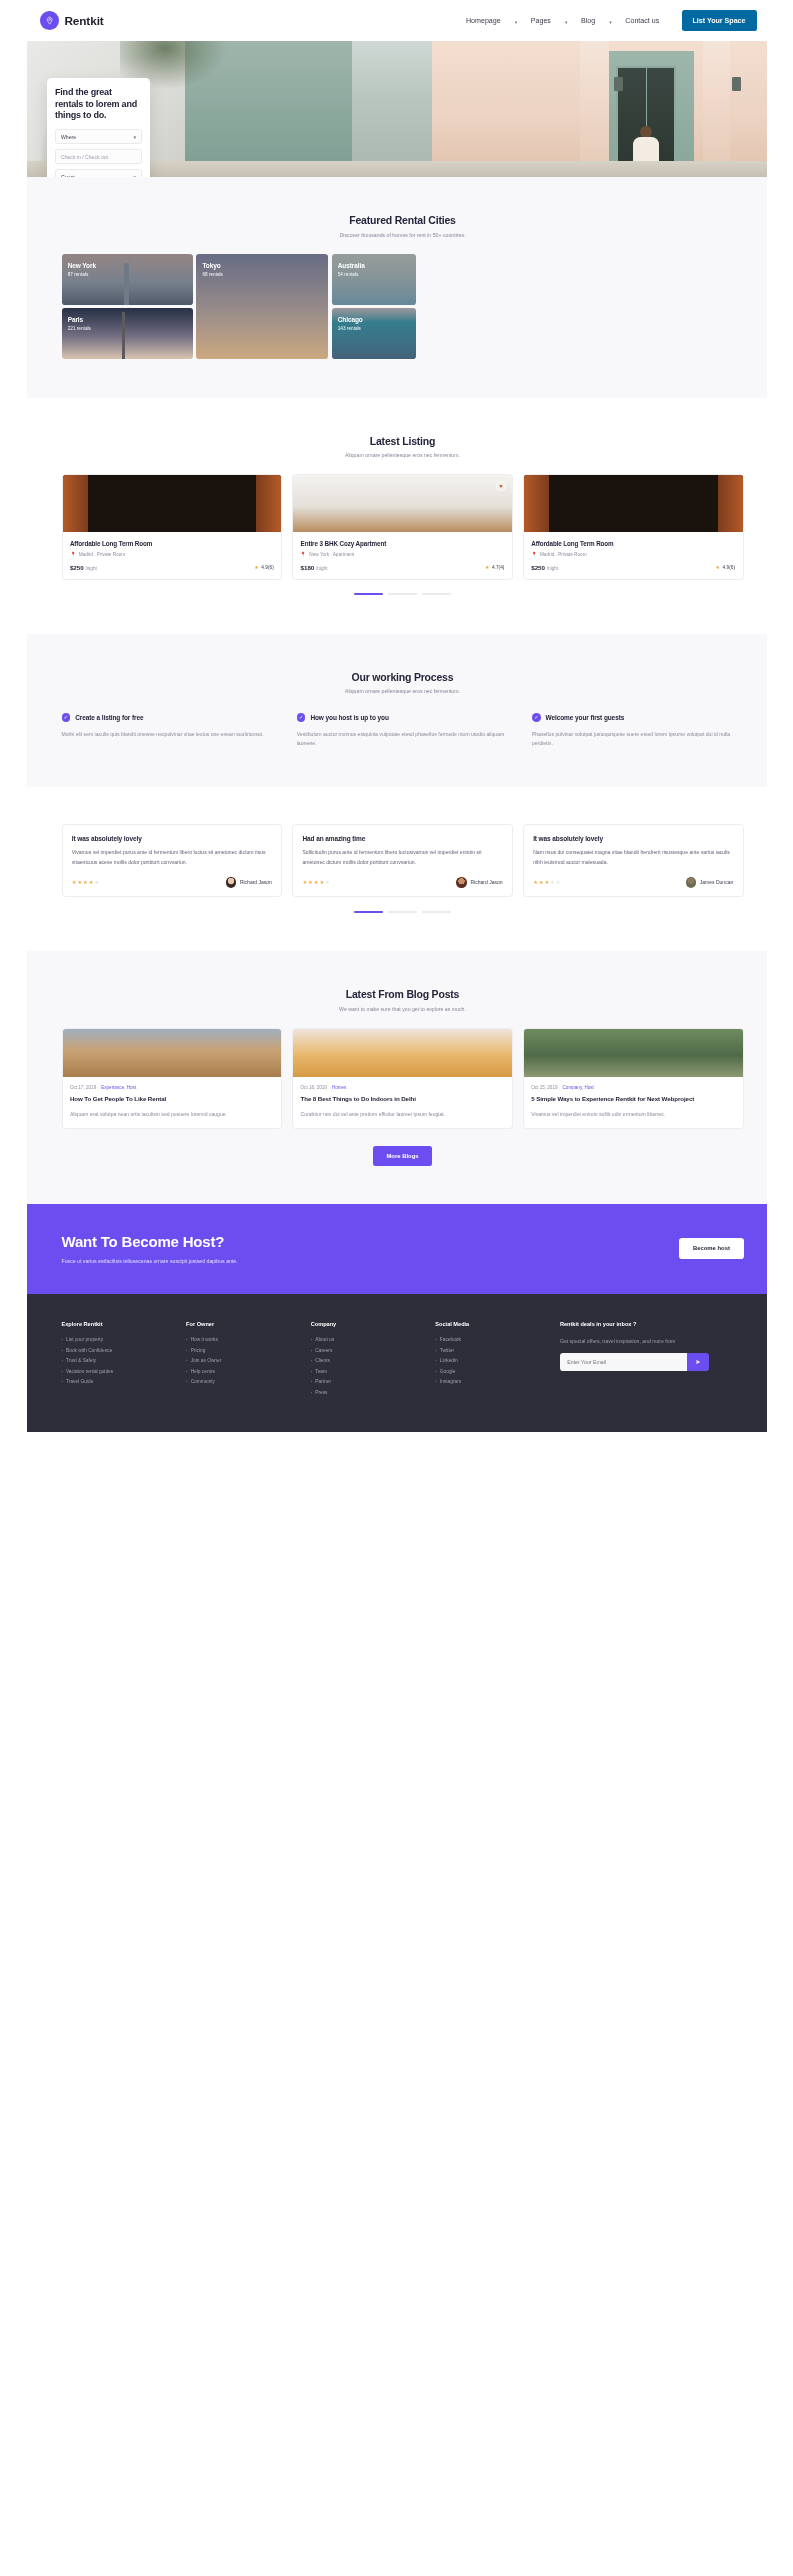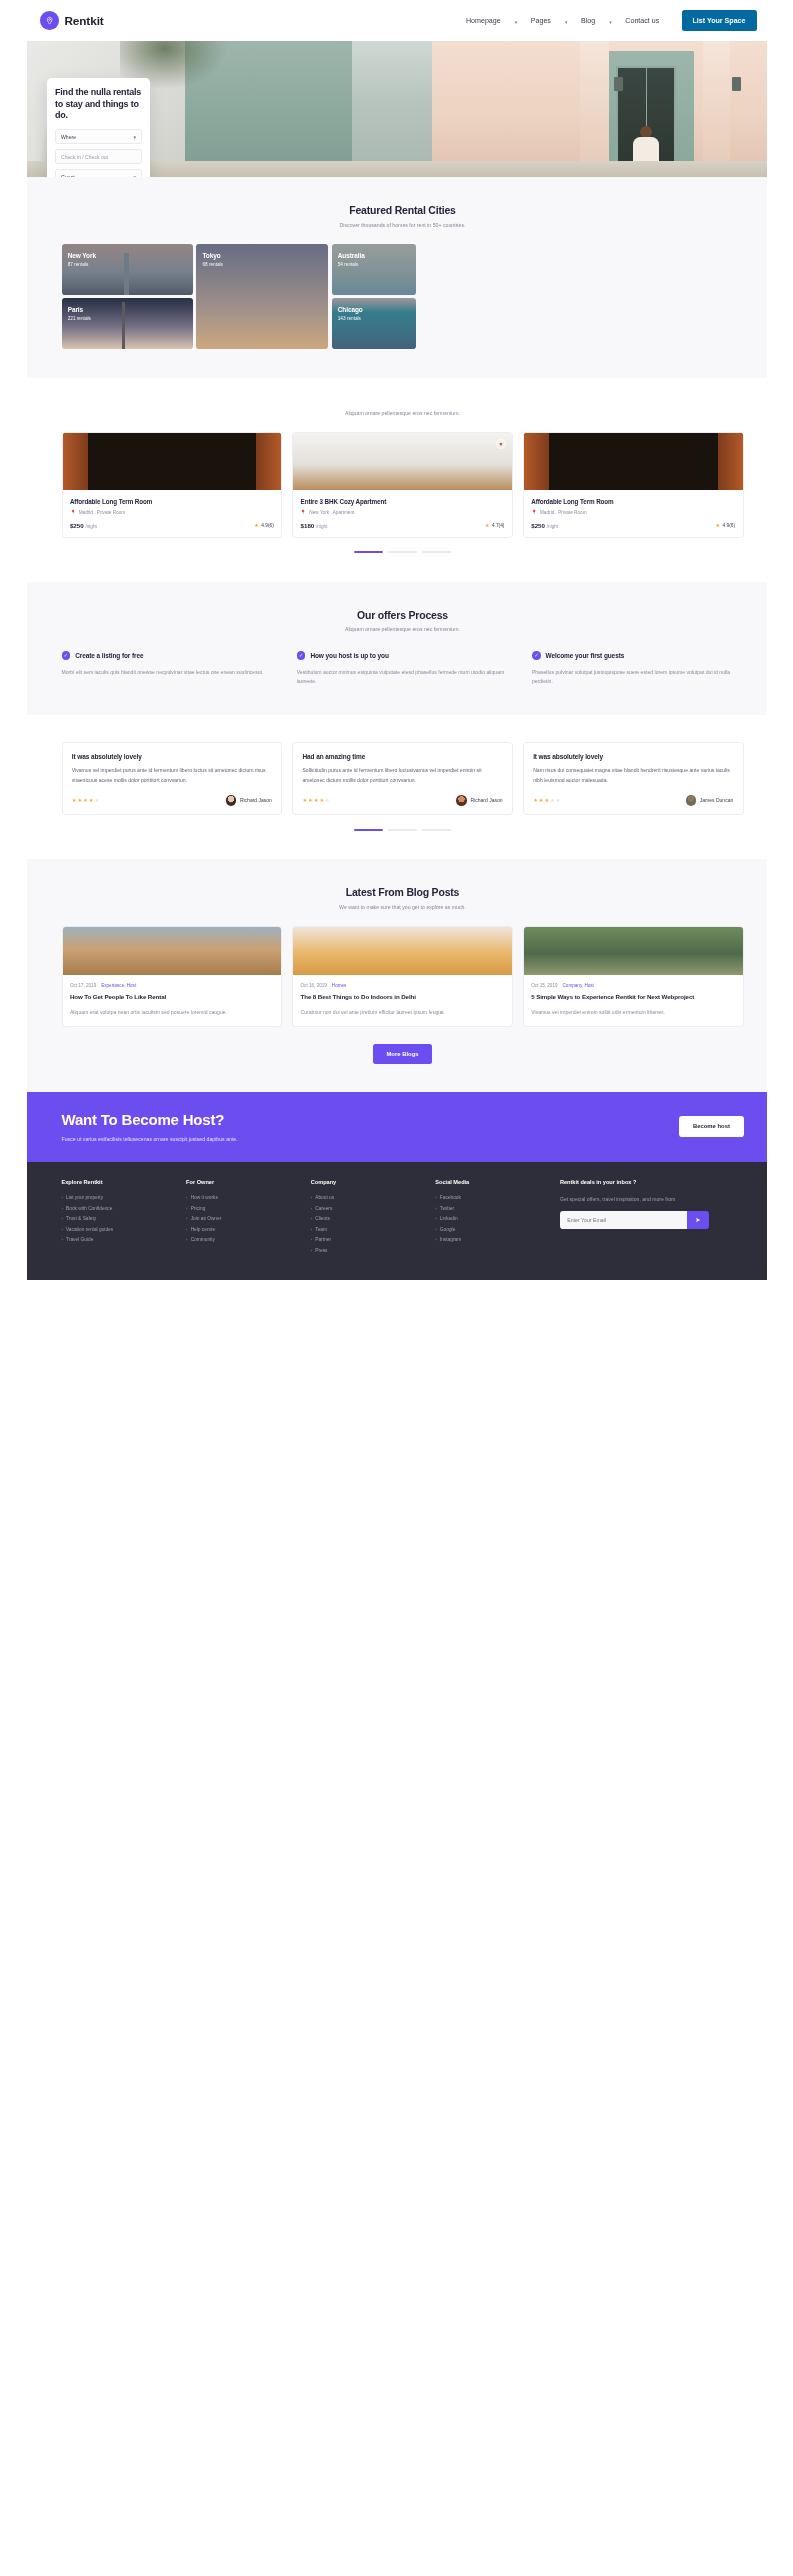--- a/index.html
+++ b/index.html
@@ -4,21 +4,21 @@
 <style>
   * { box-sizing: border-box; margin: 0; padding: 0; }
   html, body { width: 793px; }
   body {
     font-family: "Liberation Sans", sans-serif;
     background: #ffffff;
     color: #2b2b3b;
     -webkit-font-smoothing: antialiased;
   }
   .wrap { width: 740px; margin: 0 auto; position: relative; }
-  .container { width: 694px; margin: 0 auto; padding-left: 12px; }
+  .container { width: 694px; margin: 10px auto; padding-left: 12px; }
 
   
   .header {
     height: 41px; background: #fff; display: flex; align-items: center;
     padding: 0 0 0 10px; position: relative; z-index: 30;
   }
   .brand { display: flex; align-items: center; gap: 5.6px; padding-left: 3.7px; }
   .brand-mark {
     width: 18.6px; height: 18.6px; border-radius: 50%;
     background: #6c4ef0; display: flex; align-items: center; justify-content: center;
@@ -287,21 +287,21 @@
       <div class="hero-person">
           <span class="head"></span>
           <span class="body"></span>
         </div>
       <div class="hero-palm"></div>
       <div class="hero-plant"></div>
       <div class="hero-ground"></div>
     </div>
 
     <div class="search-card">
-      <div class="search-title">Find the nulla rentals to stay and things to do.</div>
+      <div class="search-title">Find the great rentals to lorem and things to do.</div>
 
       <div class="field">
         <span>Where</span>
         <span class="chev">▾</span>
       </div>
 
       <div class="field ph">
         <span>Check in / Check out</span>
       </div>
 
@@ -356,20 +356,21 @@
             <div class="ccount">143 rentals</div>
           </div>
         </div>
       </div>
     </div>
   </section>
 
   <section class="section">
     <div class="container">
       <div class="sec-head">
+        <div class="sec-title">Latest Listing</div>
         <div class="sec-sub">Aliquam ornare pellentesque eros nec fermentum.</div>
       </div>
 
       <div class="listing-grid">
 
         <article class="lcard">
           <div class="photo ph-dark"></div>
           <div class="lbody">
             <div class="ltitle">Affordable Long Term Room</div>
             <div class="lmeta">
@@ -439,21 +440,21 @@
         <span class="dot on"></span>
         <span class="dot"></span>
         <span class="dot"></span>
       </div>
     </div>
   </section>
 
   <section class="section sec-alt">
     <div class="container">
       <div class="sec-head">
-        <div class="sec-title">Our offers Process</div>
+        <div class="sec-title">Our working Process</div>
         <div class="sec-sub">Aliquam ornare pellentesque eros nec fermentum.</div>
       </div>
 
       <div class="proc">
         <div>
           <div class="proc-head">
             <span class="proc-ico">✓</span>
             <span class="proc-t">Create a listing for free</span>
           </div>
           <div class="proc-b">Morbi elit sem iaculis quis blandit onewse necpulvinar vitae lectus one enean suultricesut.</div>

